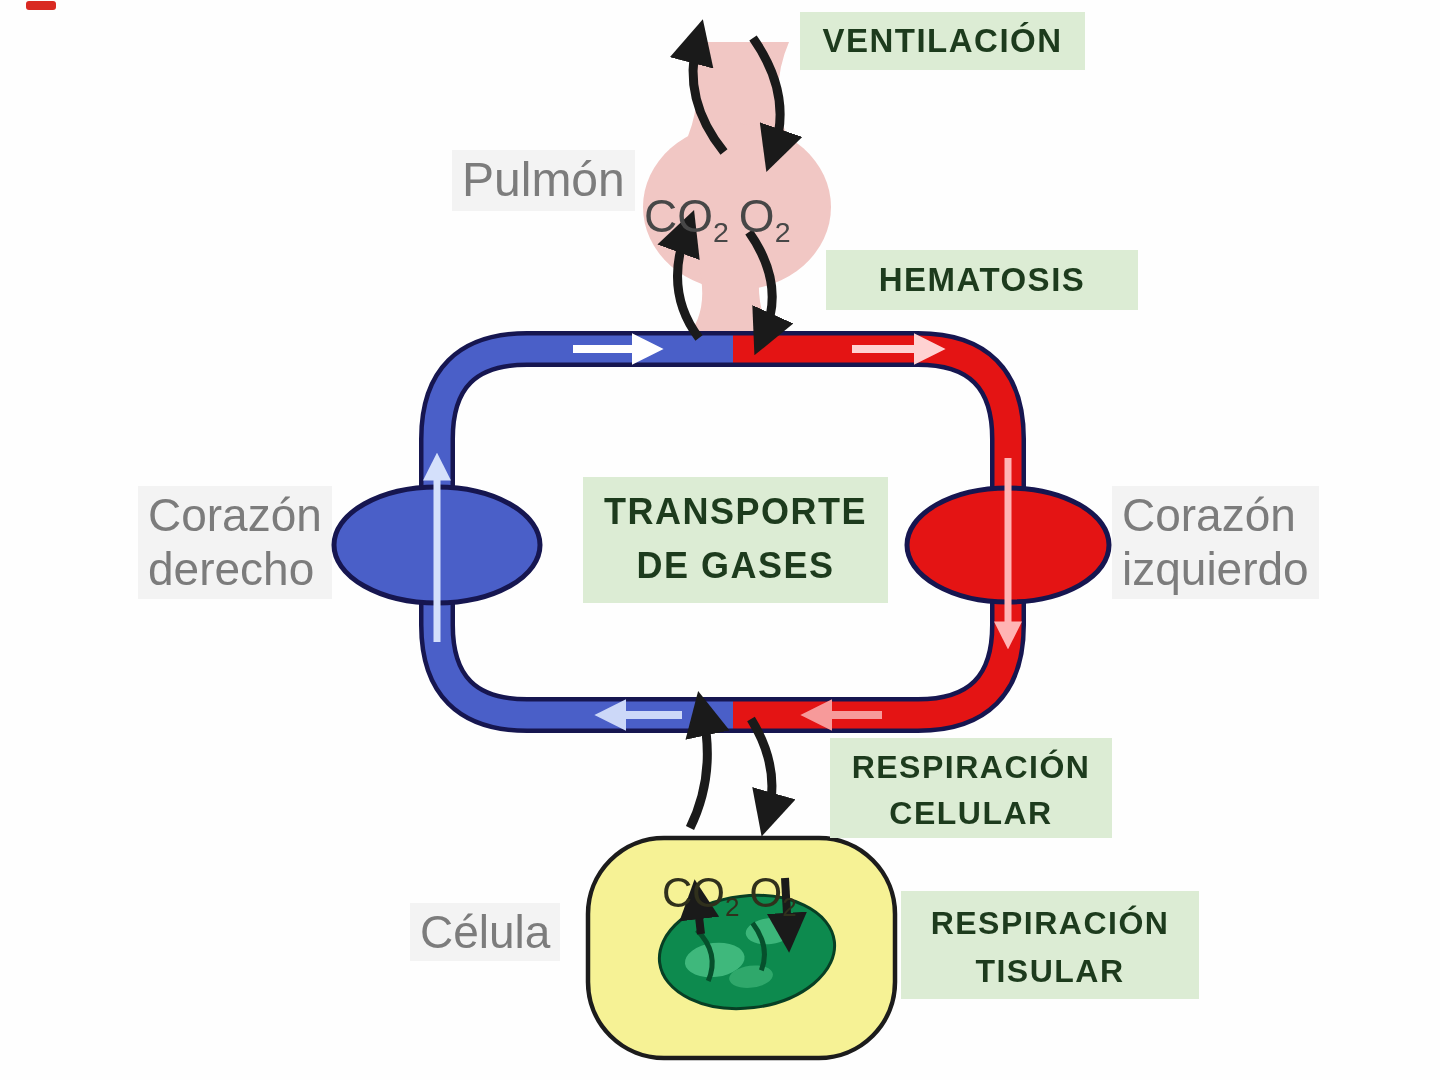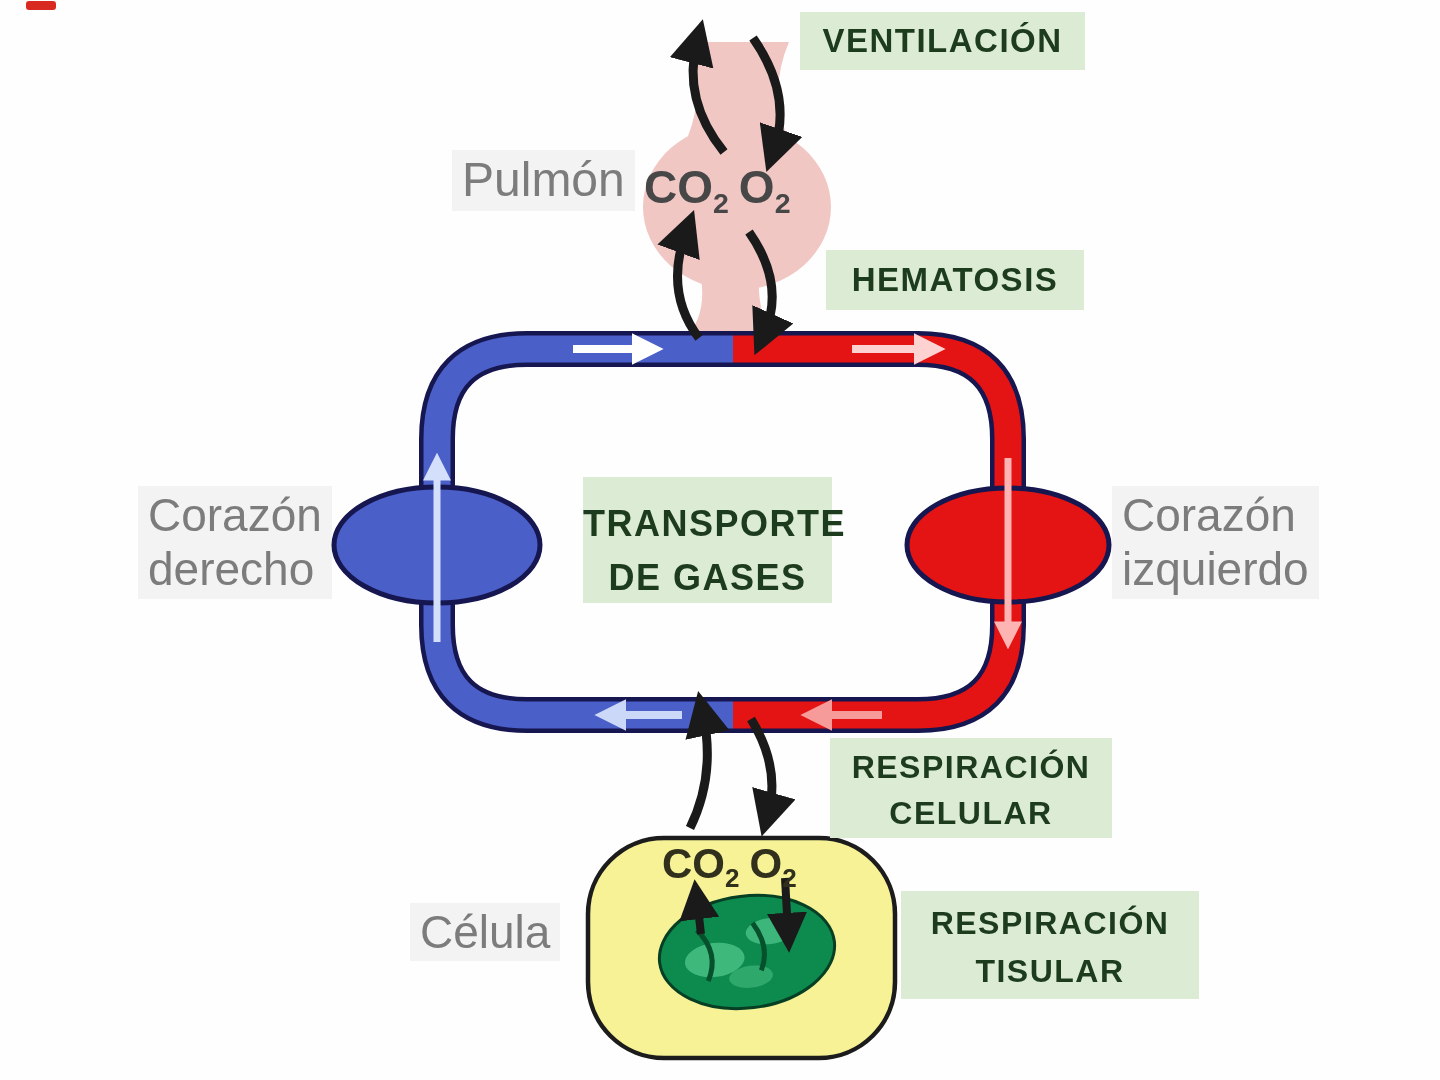--- a/index.html
+++ b/index.html
@@ -10,21 +10,21 @@
   .layer{position:absolute;left:0;top:0;width:1440px;height:1080px;}
   .green-label{
     position:absolute;background:#dcecd4;color:#1d3b1d;font-weight:bold;
     text-align:center;letter-spacing:1.5px;
   }
   .gray-label{
     position:absolute;color:#7c7c7c;background:rgba(0,0,0,0.045);
     padding:2px 10px;line-height:1.18;
   }
   .gas-label{
-    position:absolute;font-weight:bold;white-space:nowrap;
+    position:absolute;font-weight:normal;white-space:nowrap;margin-top:29px;
   }
   .gas-label sub{font-size:62%;}
   .gas-label .gas{margin-right:10px;}
   .artifact{position:absolute;left:26px;top:1px;width:30px;height:9px;background:#d92a22;border-radius:3px;}
 </style>
 </head>
 <body>
 
 <div class="stage">
 
@@ -97,23 +97,23 @@
     <path d="M 699 338 Q 664 292 686 232" fill="none" stroke="#1a1a1a" stroke-width="9" marker-end="url(#mblk)"></path>
     <path d="M 749 232 Q 786 285 764 334" fill="none" stroke="#1a1a1a" stroke-width="9" marker-end="url(#mblk)"></path>
     <path d="M 690 828 Q 716 775 703 714" fill="none" stroke="#1a1a1a" stroke-width="9" marker-end="url(#mblk)"></path>
     <path d="M 751 719 Q 781 768 768 814" fill="none" stroke="#1a1a1a" stroke-width="9" marker-end="url(#mblk)"></path>
     <line x1="701" y1="934" x2="697" y2="900" stroke="#1a1a1a" stroke-width="8" marker-end="url(#mblk)"></line>
     <line x1="785" y1="878" x2="788" y2="932" stroke="#1a1a1a" stroke-width="8" marker-end="url(#mblk)"></line>
   </svg>
 
   <div class="green-label" style="left:788px;top:12px;width:285px;height:58px;line-height:58px;font-size:33px;margin-left:12px;">VENTILACIÓN</div>
 
-  <div class="green-label" style="left:826px;top:250px;width:258px;height:60px;line-height:60px;font-size:33px;">HEMATOSIS</div>
+  <div class="green-label" style="left:826px;top:250px;width:312px;height:60px;line-height:60px;font-size:33px;">HEMATOSIS</div>
 
-  <div class="green-label" style="left:583px;top:477px;width:249px;height:126px;font-size:36px;line-height:54px;padding-top:20px;box-sizing:border-box;">
+  <div class="green-label" style="left:583px;top:477px;width:305px;height:126px;font-size:36px;line-height:54px;padding-top:8px;box-sizing:border-box;">
     <div>TRANSPORTE</div>
     <div>DE GASES</div>
   </div>
 
   <div class="green-label" style="left:830px;top:738px;width:282px;height:100px;font-size:32px;line-height:46px;padding-top:6px;box-sizing:border-box;">
     <div>RESPIRACIÓN</div>
     <div>CELULAR</div>
   </div>
 
   <div class="green-label" style="left:901px;top:891px;width:298px;height:108px;font-size:32px;line-height:48px;padding-top:8px;box-sizing:border-box;">

